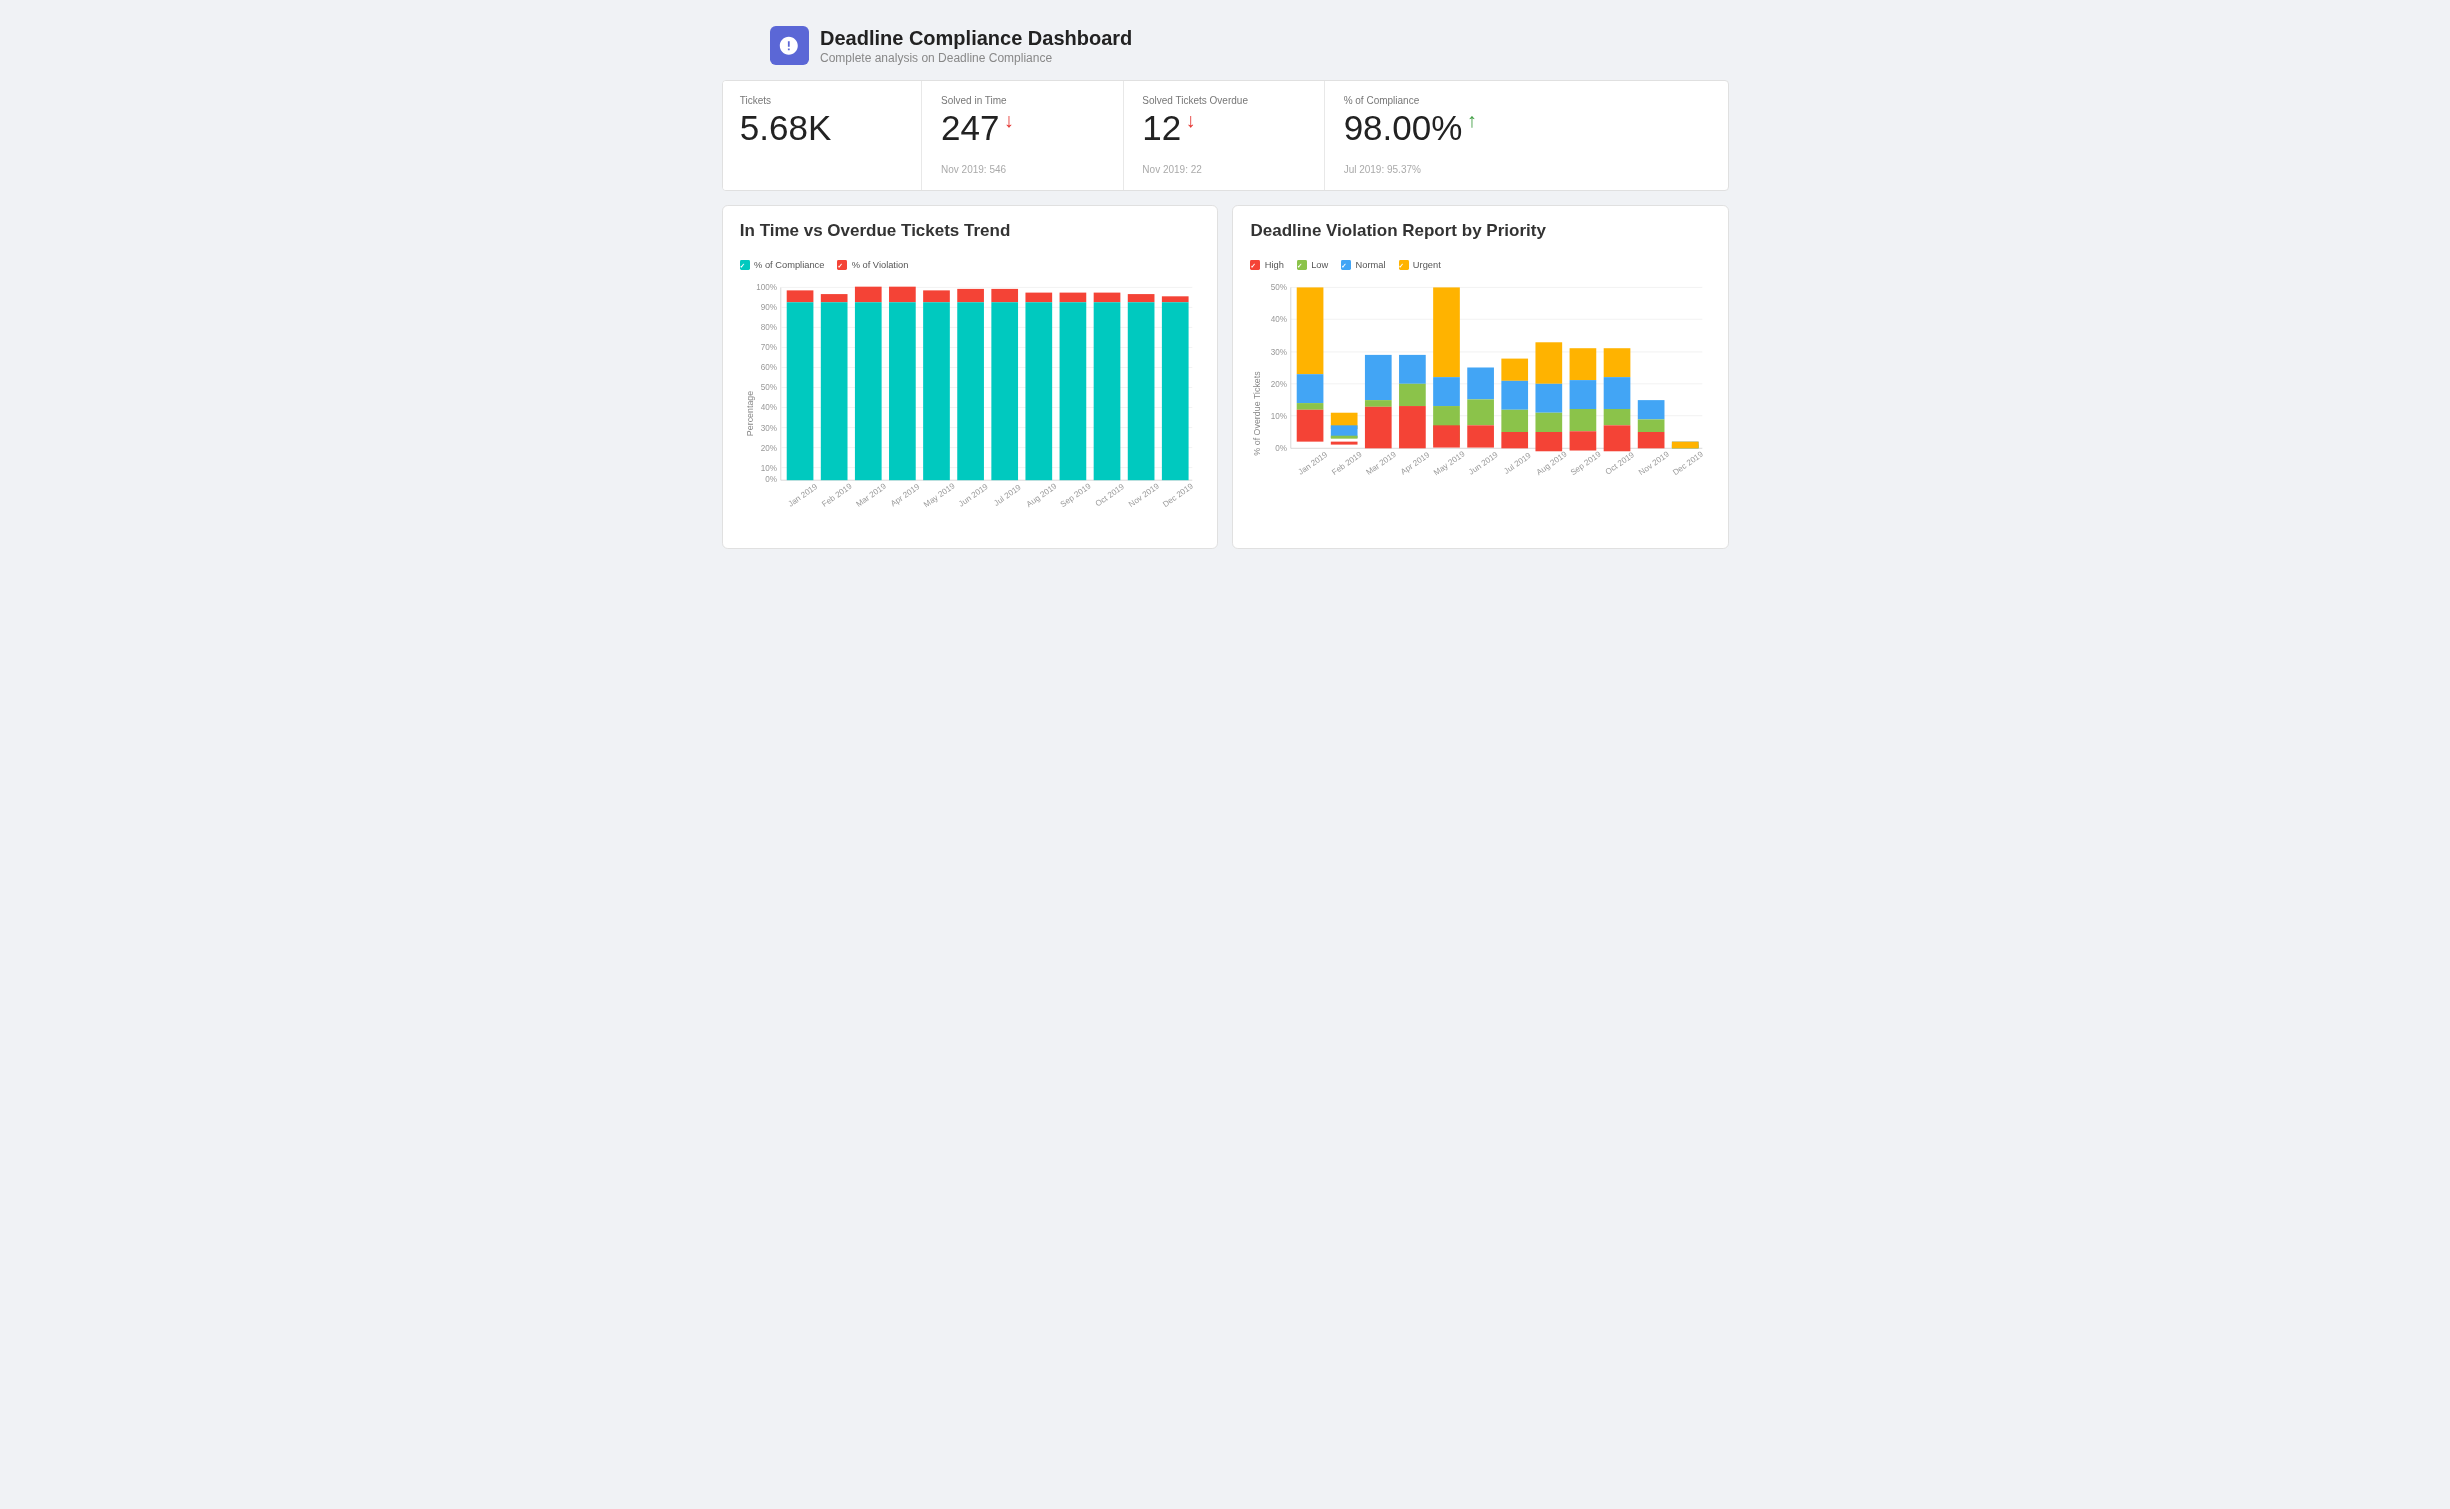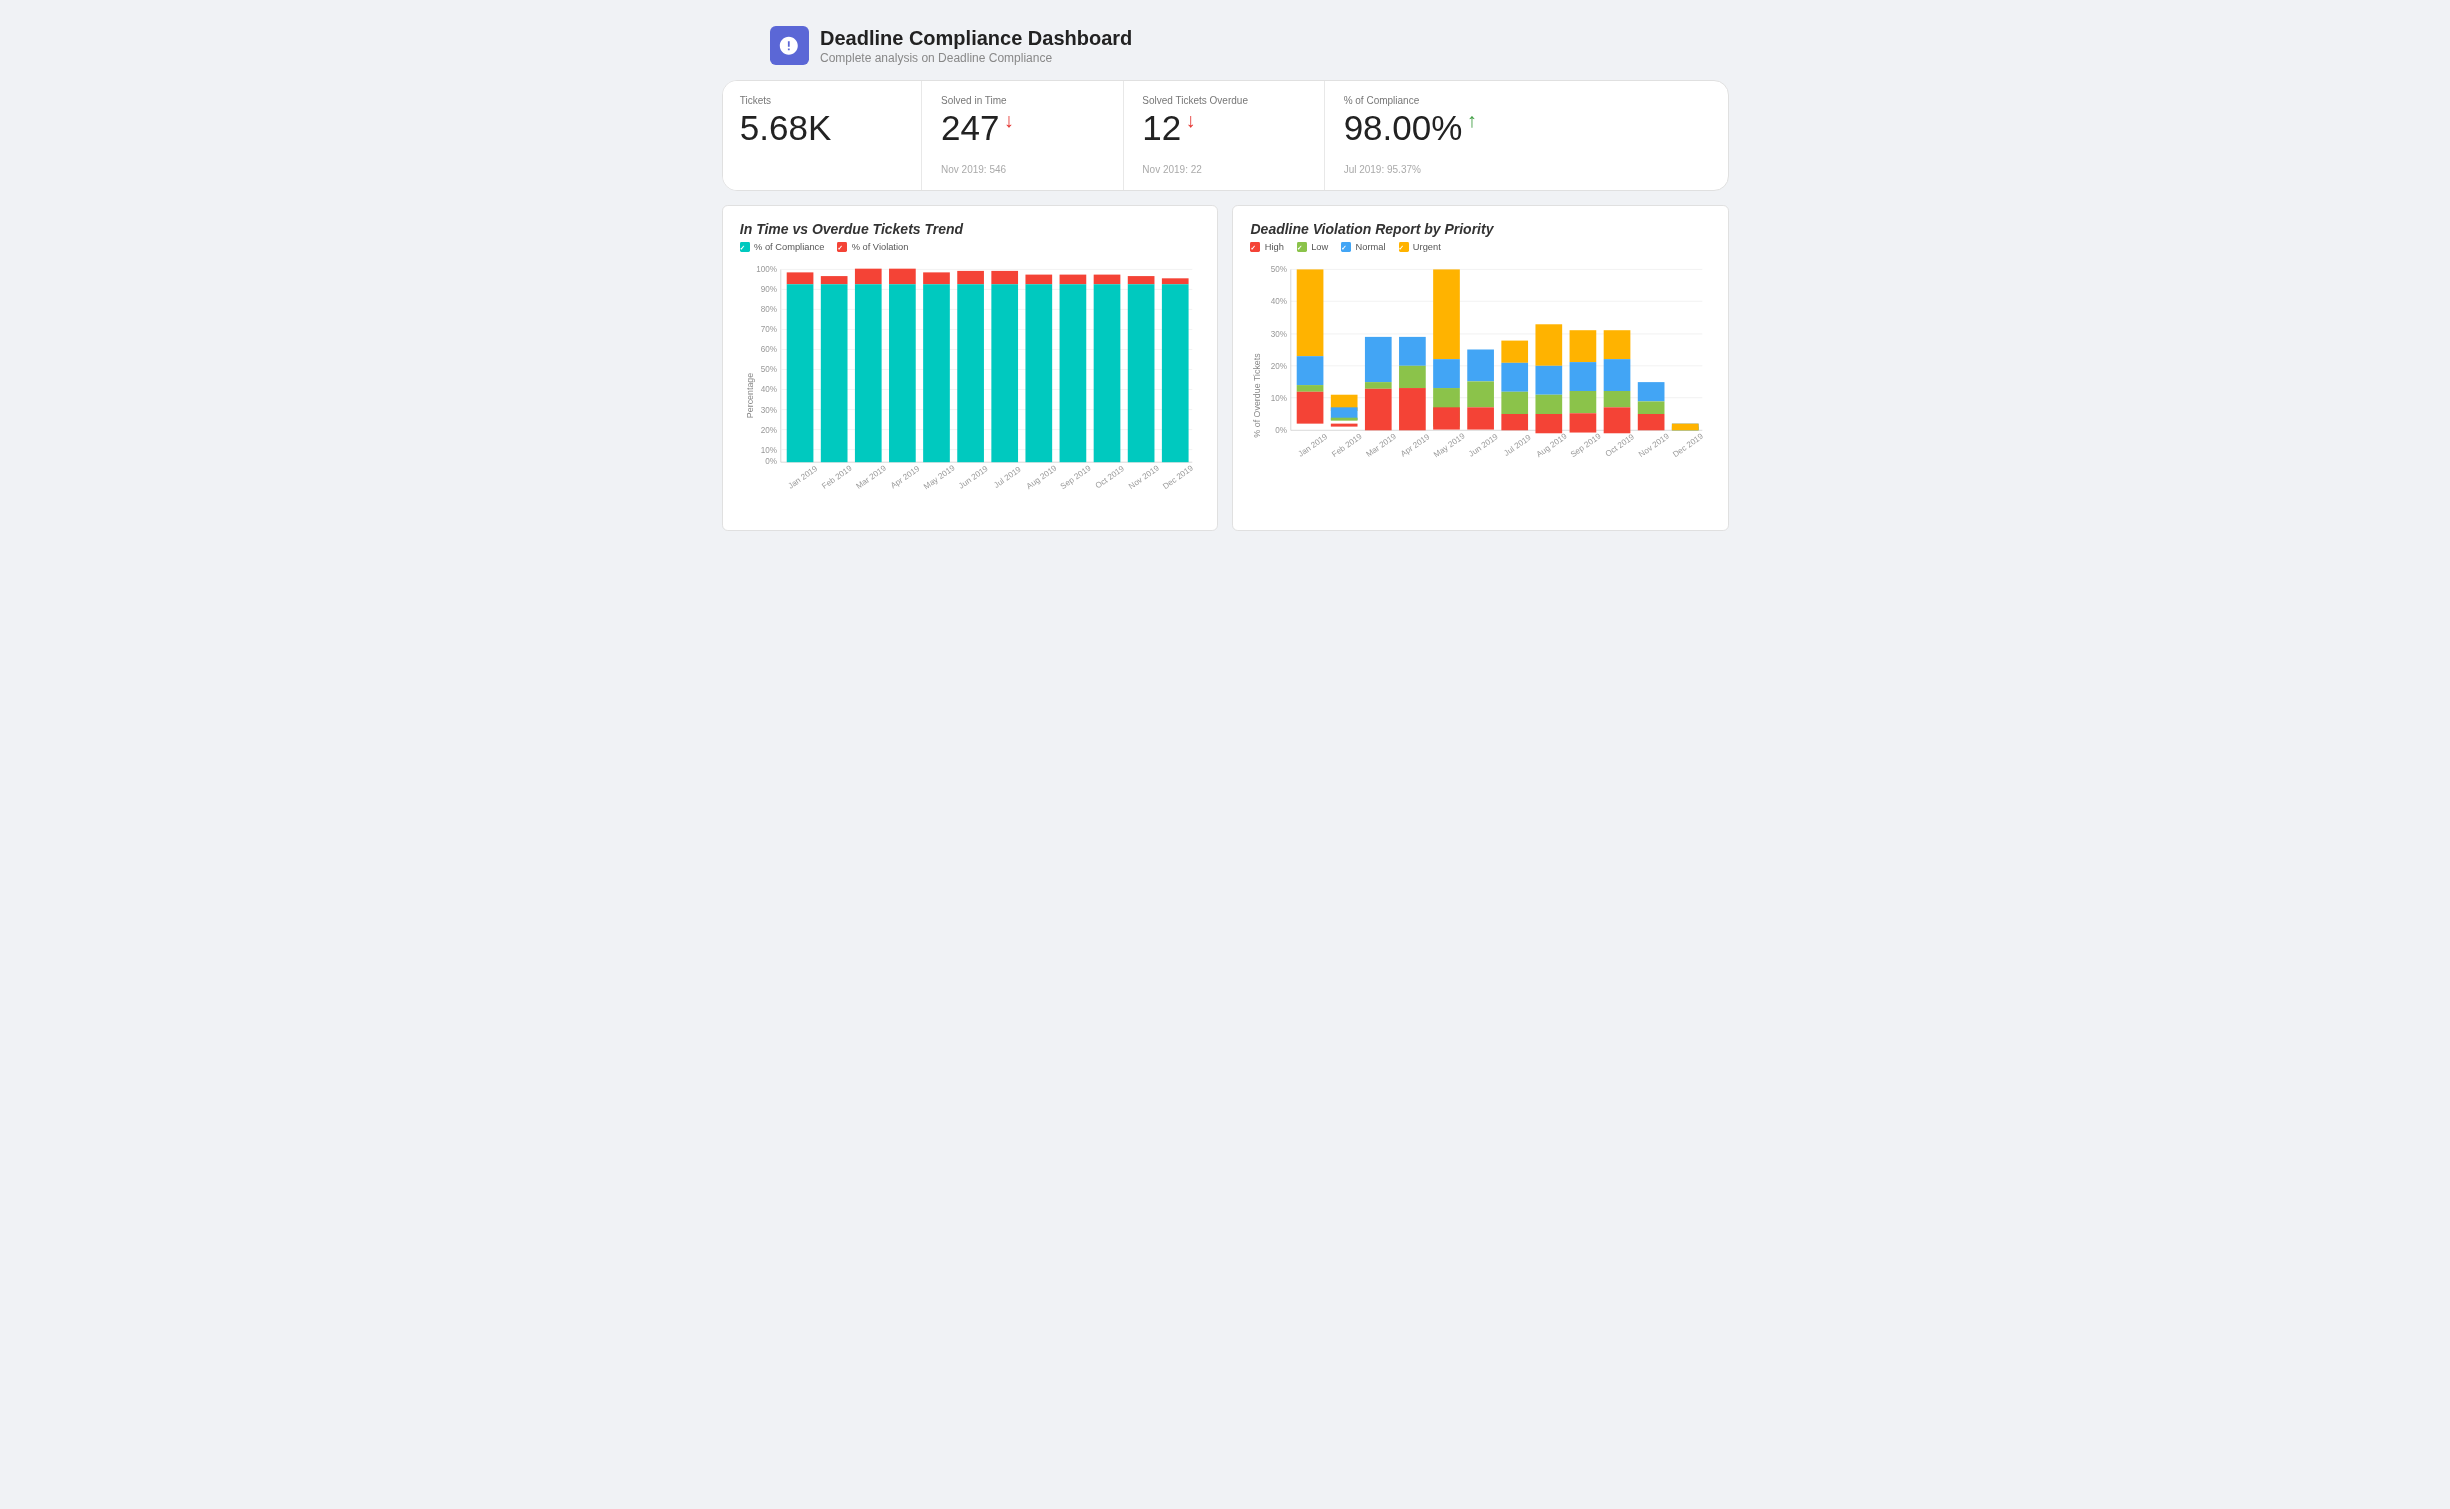--- a/index.html
+++ b/index.html
@@ -48,21 +48,21 @@
       font-size: 12px;
       color: #888;
       margin-top: 1.4px;
     }
     
     .kpi-row {
       display: grid;
       grid-template-columns: 1fr 1fr 1fr 1fr 1fr;
       gap: 1.4px;
       background: white;
-      border-radius: 15px;
+      border-radius: 4px;
       border: 0.7px solid #e0e0e0;
       margin-bottom: 14.4px;
       overflow: hidden;
     }
     .kpi-card {
       background: white;
       padding: 14.4px 17.3px;
       border-right: 0.7px solid #e8e8e8;
     }
     .kpi-card:last-child {
@@ -103,25 +103,24 @@
       grid-template-columns: 1fr 1fr;
       gap: 14.4px;
     }
     .chart-card {
       background: white;
       border-radius: 5.8px;
       border: 0.7px solid #e0e0e0;
       padding: 14.4px 17.3px;
     }
     .chart-title {
-      font-size: 14px;
+      font-size: 17px;
       font-weight: 600;
       color: #333;
-      margin-bottom: 5px;
-      font-style: italic;
+      margin-bottom: 19px;
     }
     .legend {
       display: flex;
       gap: 13px;
       margin-bottom: 10px;
       flex-wrap: wrap;
     }
     .legend-item {
       display: flex;
       align-items: center;

